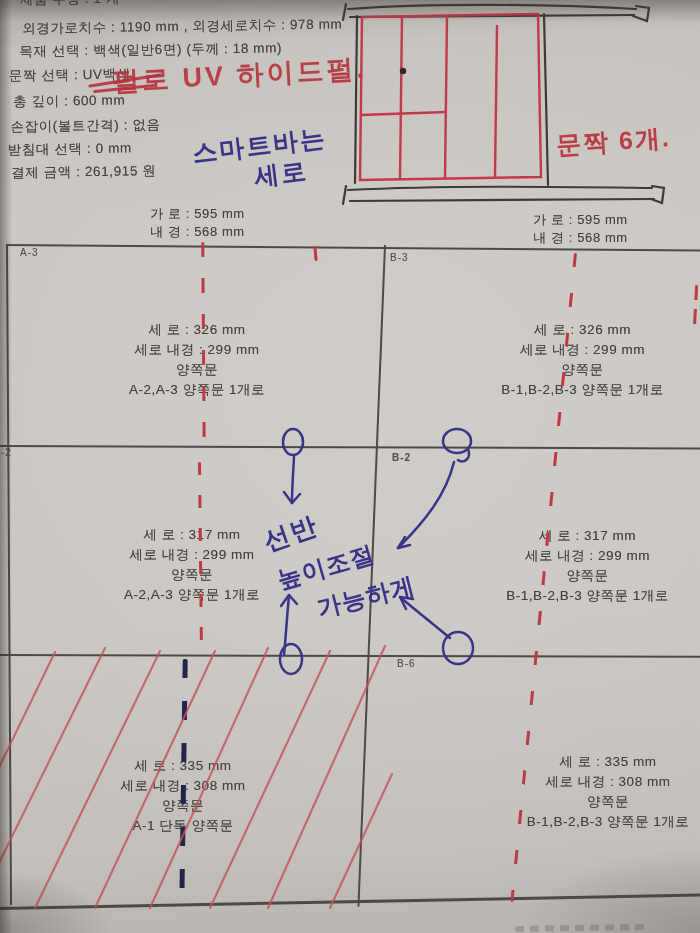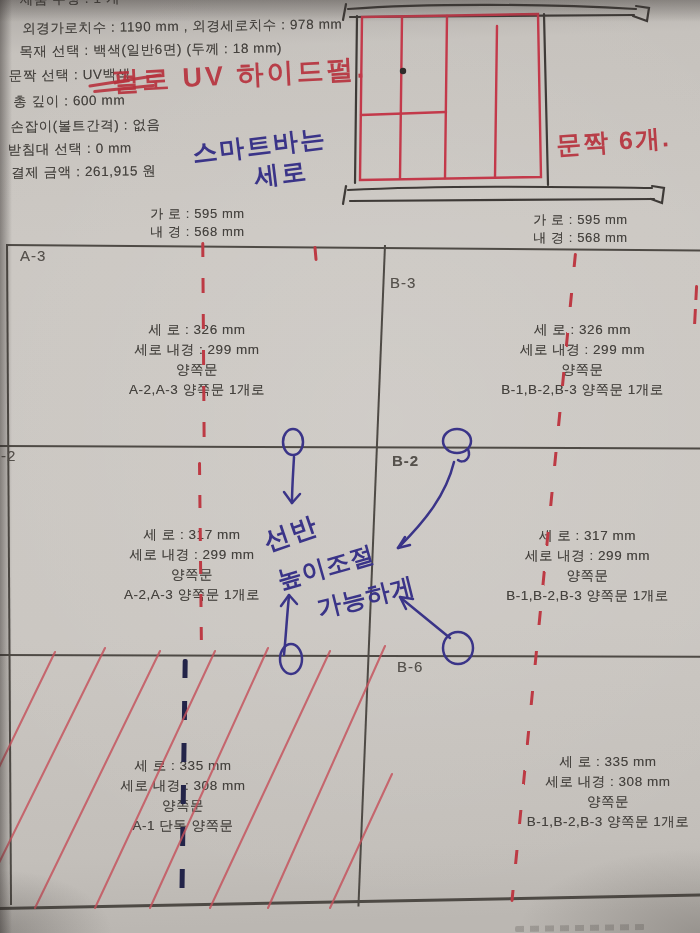--- a/index.html
+++ b/index.html
@@ -11,21 +11,21 @@
       linear-gradient(178deg,#aeaaa6 0px,#c6c2bd 55px,#cbc7c2 240px,#cac6c1 640px,#c3bfba 860px,#bbb7b2 933px);
   }
   .vign-top{position:absolute;left:0;top:0;width:700px;height:22px;background:linear-gradient(180deg,rgba(55,50,47,.38),rgba(0,0,0,0));}
   .vign-left{position:absolute;left:0;top:0;width:12px;height:933px;background:linear-gradient(90deg,rgba(45,40,38,.45),rgba(0,0,0,0));}
   .vign-corner{position:absolute;right:0;bottom:0;width:260px;height:120px;background:radial-gradient(100% 100% at 100% 100%, rgba(60,55,50,.28), rgba(0,0,0,0) 70%);}
   .vign-bl{position:absolute;left:0;bottom:0;width:160px;height:90px;background:radial-gradient(100% 100% at 0% 100%, rgba(50,46,43,.30), rgba(0,0,0,0) 70%);}
 
   .print{position:absolute;color:#45423e;letter-spacing:.6px;white-space:nowrap;text-shadow:0 0 .5px rgba(70,66,62,.55);}
   .spec{font-size:13.5px;}
   .gline{position:absolute;background:#4e4a45;}
-  .glabel{position:absolute;font-size:15px;color:#56524d;letter-spacing:1px;text-shadow:0 0 .5px rgba(86,82,77,.5);}
+  .glabel{position:absolute;font-size:10px;color:#56524d;letter-spacing:1px;text-shadow:0 0 .5px rgba(86,82,77,.5);}
   .hdr{position:absolute;text-align:center;font-size:13px;line-height:18px;color:#45423e;letter-spacing:.6px;text-shadow:0 0 .5px rgba(70,66,62,.5);}
   .cell{position:absolute;text-align:center;font-size:13.5px;line-height:20px;color:#45423e;letter-spacing:.5px;text-shadow:0 0 .5px rgba(70,66,62,.5);}
 
   .hw{position:absolute;white-space:nowrap;font-weight:bold;}
   .hw-red{color:#b7333e;}
   .hw-blue{color:#3a3488;}
   .vdash{position:absolute;border-radius:2px;}
   .strike{position:absolute;height:2.6px;background:#b7333e;border-radius:2px;opacity:.9;}
   svg{position:absolute;overflow:visible;}
   .frag{position:absolute;opacity:.55;border-radius:2px;
@@ -81,21 +81,21 @@
   </svg>
 
   <div class="gline" style="left:6px;top:244px;width:696px;height:2px;transform:rotate(0.45deg);transform-origin:left center;"></div>
   <div class="gline" style="left:0;top:445px;width:700px;height:2px;transform:rotate(0.2deg);transform-origin:left center;"></div>
   <div class="gline" style="left:0;top:654px;width:700px;height:2px;transform:rotate(0.15deg);transform-origin:left center;"></div>
   <div class="gline" style="left:0;top:907px;width:704px;height:2.5px;transform:rotate(-1.1deg);transform-origin:left center;"></div>
   <div class="gline" style="left:384px;top:245px;width:2px;height:662px;transform:rotate(2.3deg);transform-origin:top left;"></div>
   <div class="gline" style="left:6px;top:245px;width:2px;height:660px;transform:rotate(-0.35deg);transform-origin:top left;"></div>
 
   <div class="glabel" style="left:20px;top:247px;">A-3</div>
-  <div class="glabel" style="left:390px;top:252px;margin-top:22px;">B-3</div>
+  <div class="glabel" style="left:390px;top:252px;">B-3</div>
   <div class="glabel" style="left:1px;top:447px;">-2</div>
   <div class="glabel" style="left:392px;top:452px;font-weight:bold;">B-2</div>
   <div class="glabel" style="left:397px;top:658px;">B-6</div>
 
   <div class="hdr" style="left:105px;top:205px;width:185px;">
     <div>가 로 : 595 mm</div>
     <div>내 경 : 568 mm</div>
   </div>
   <div class="hdr" style="left:488px;top:211px;width:185px;">
     <div>가 로 : 595 mm</div>

